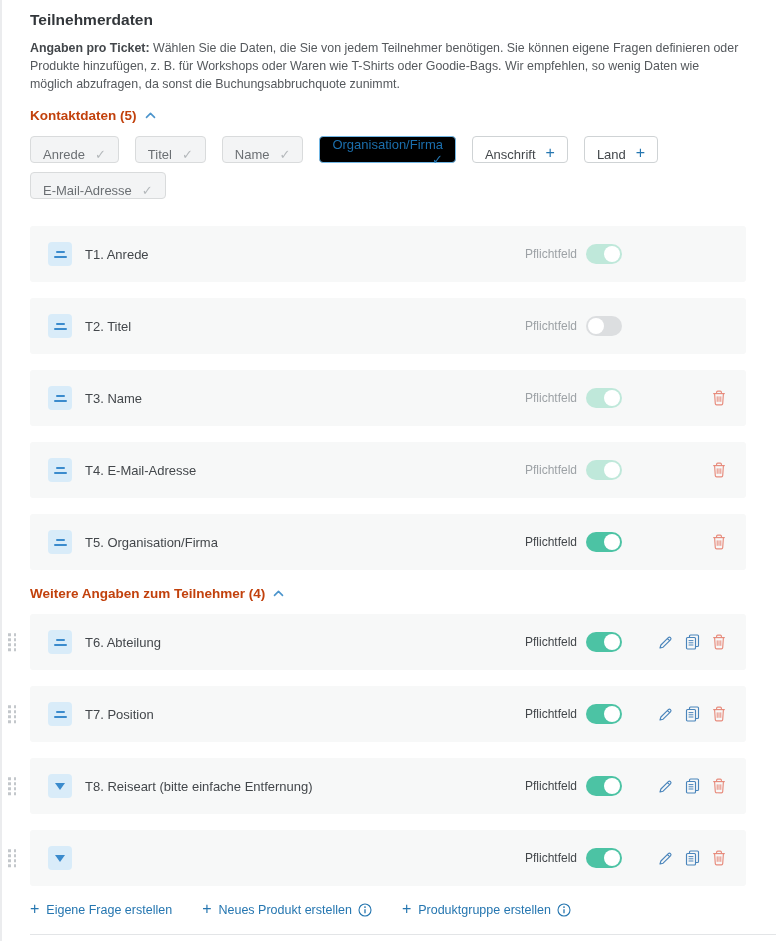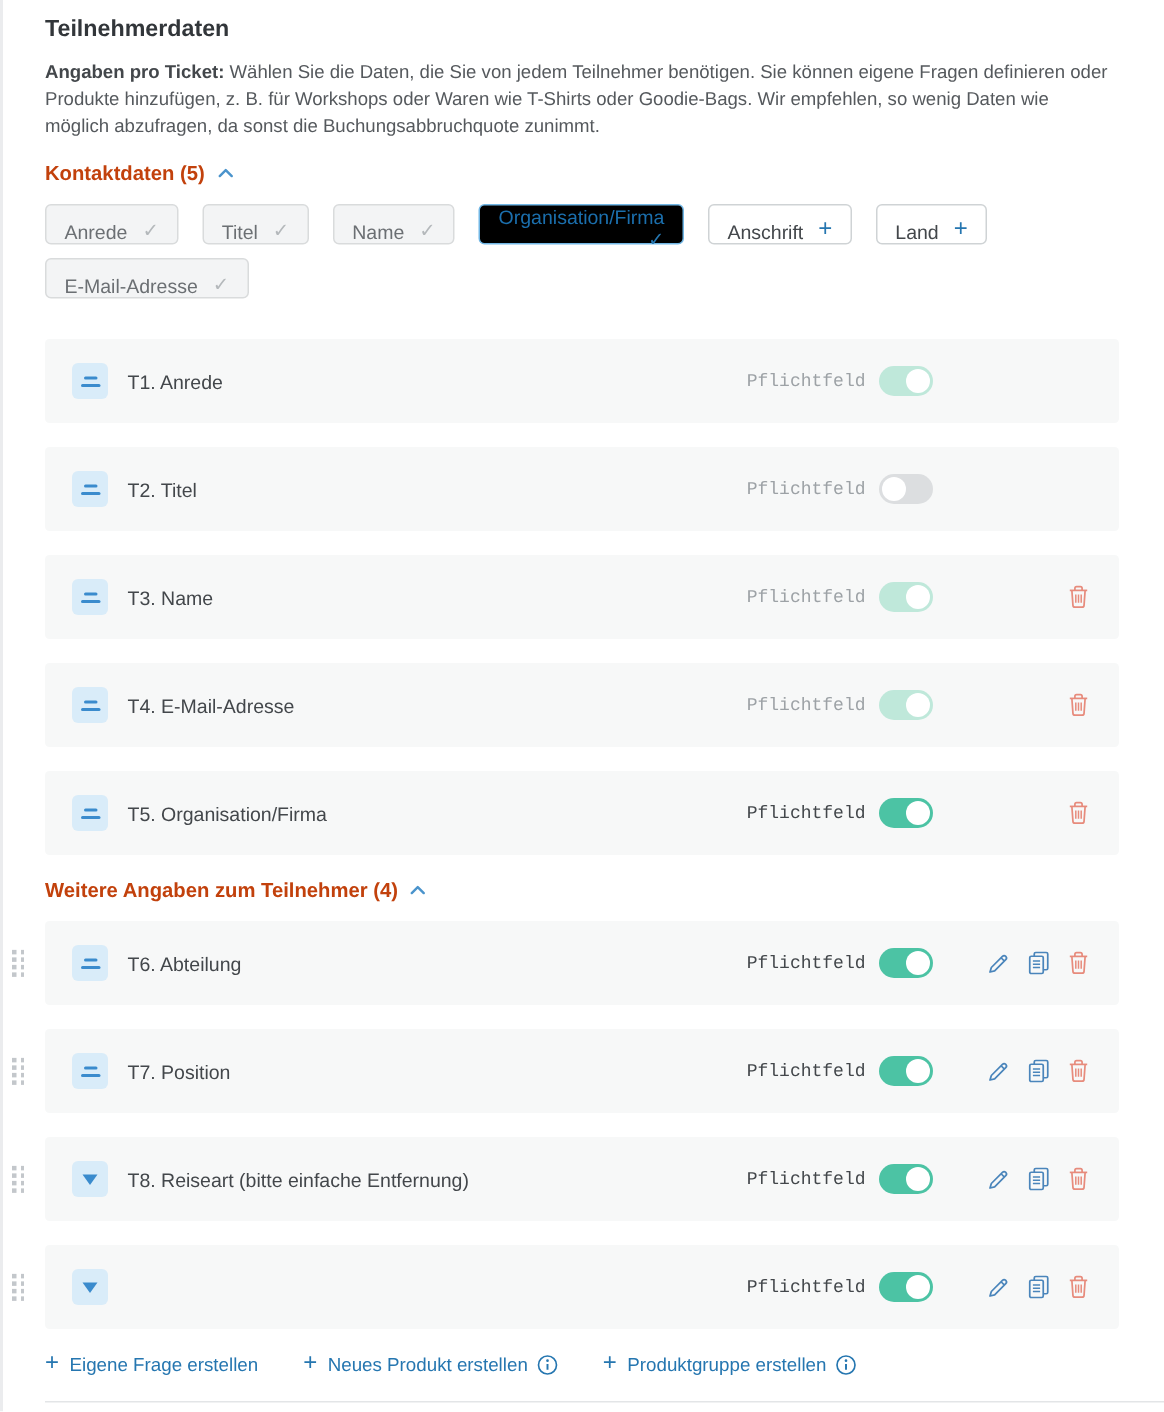--- a/index.html
+++ b/index.html
@@ -50,21 +50,21 @@
     display:flex; align-items:center; justify-content:center; flex:none;
   }
   .glyph-text { display:flex; flex-direction:column; align-items:center; gap:3px; }
   .glyph-text i { display:block; height:2px; background:#3a8bcd; border-radius:1px; }
   .glyph-text i:first-child { width:9px; }
   .glyph-text i:last-child  { width:13px; }
   .glyph-select { width:0; height:0; border-left:5px solid transparent; border-right:5px solid transparent; border-top:7px solid #3a8bcd; }
 
   .row-label { margin-left:13px; font-size:13px; color:#43474b; }
 
-  .right { margin-left:auto; display:flex; align-items:center;font-family:Liberation Mono, monospace; }
+  .right { margin-left:auto; display:flex; align-items:center; }
   .req-label { font-size:12px; color:#43474b; margin-right:9px; }
   .row.t-on-muted .req-label, .row.t-off .req-label { color:#9da2a6; }
 
   .toggle { width:36px; height:20px; border-radius:10px; position:relative; cursor:pointer; flex:none; }
   .toggle .knob { position:absolute; top:2px; right:2px; width:16px; height:16px; border-radius:50%; background:#fff; }
   .row.t-on .toggle { background:#4cc3a4; }
   .row.t-on-muted .toggle { background:#bfe8da; }
   .row.t-off .toggle { background:#dcdee0; }
   .row.t-off .toggle .knob { right:auto; left:2px; }
 

